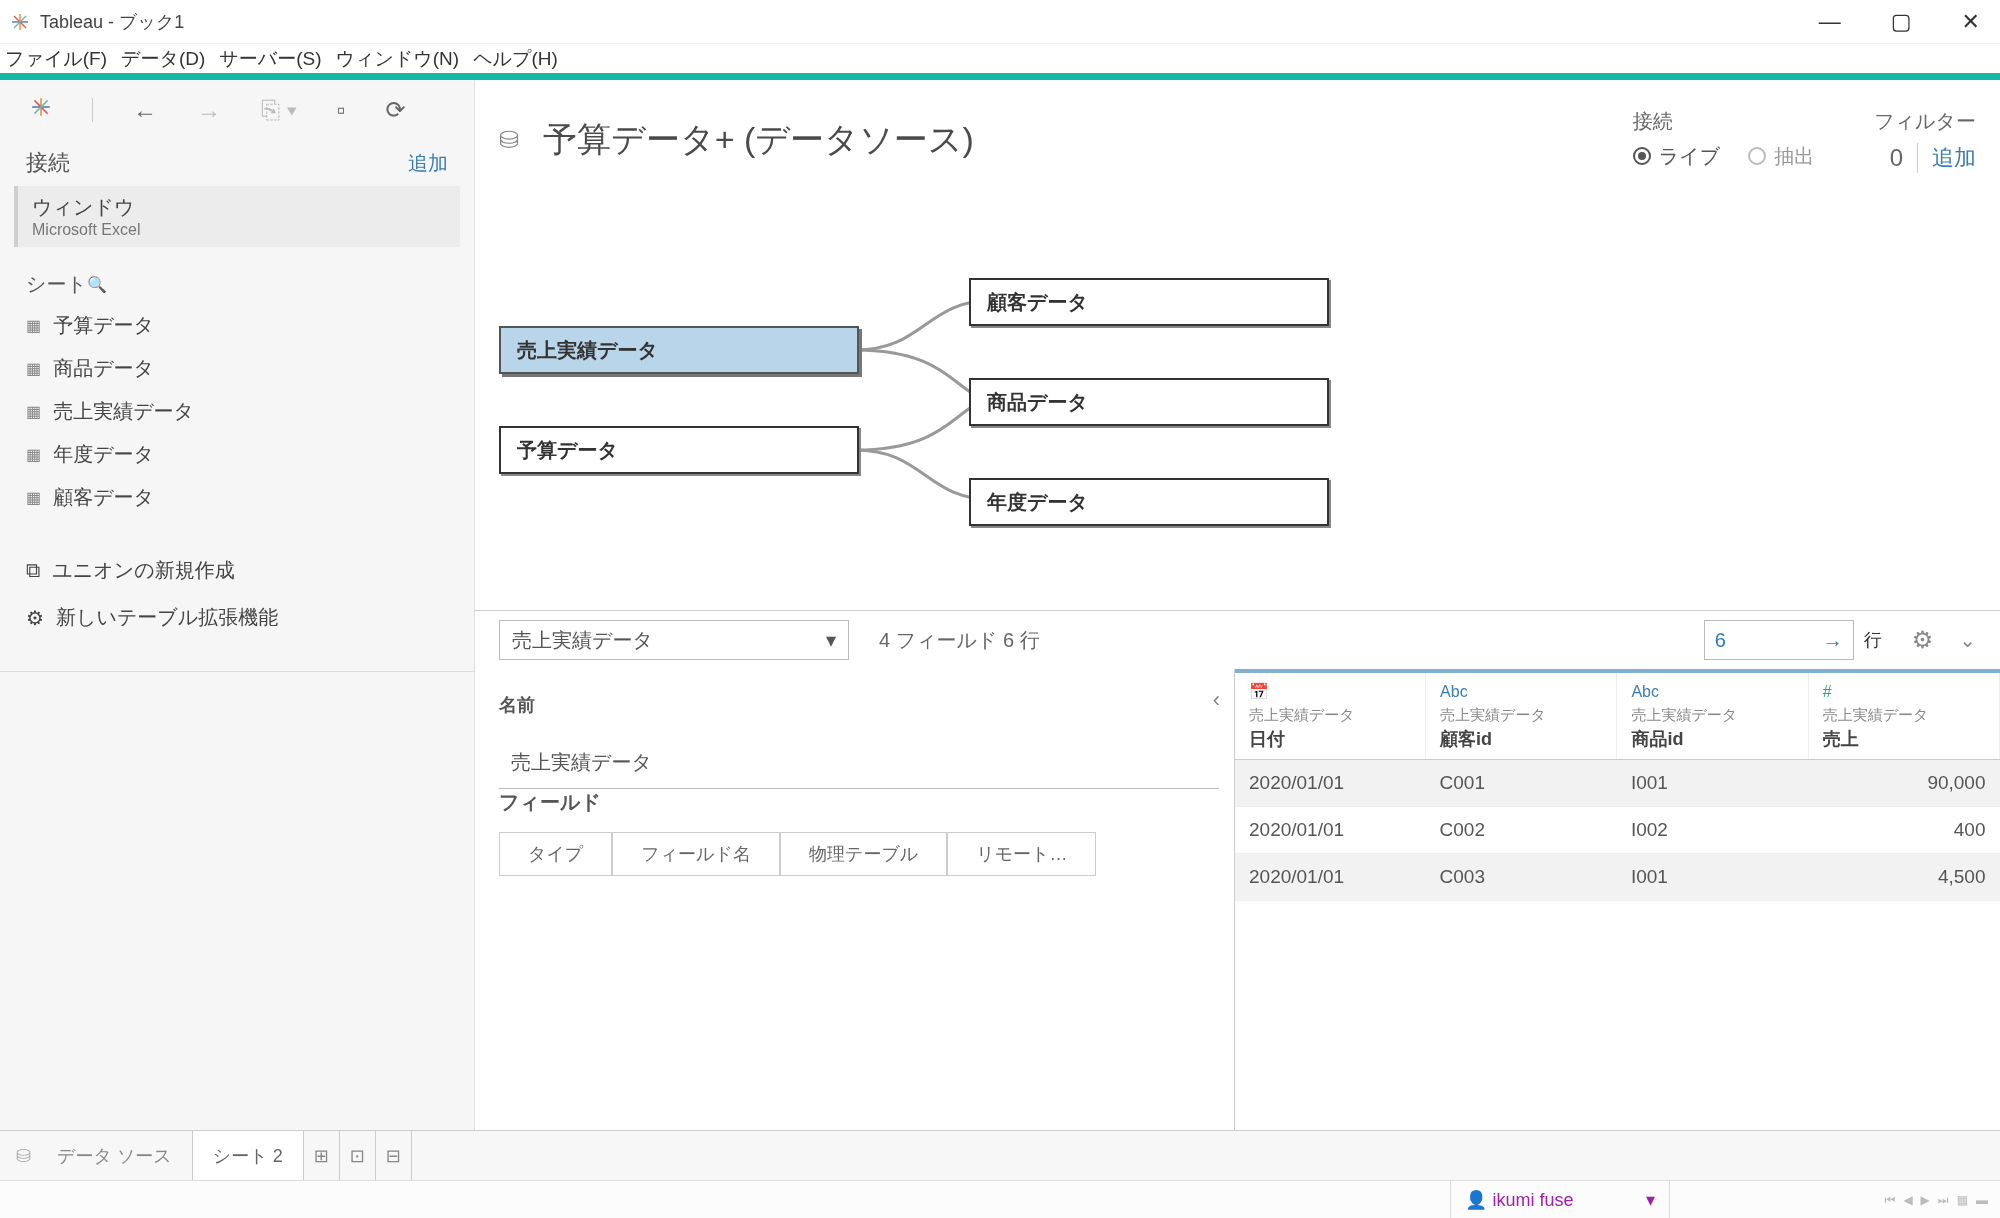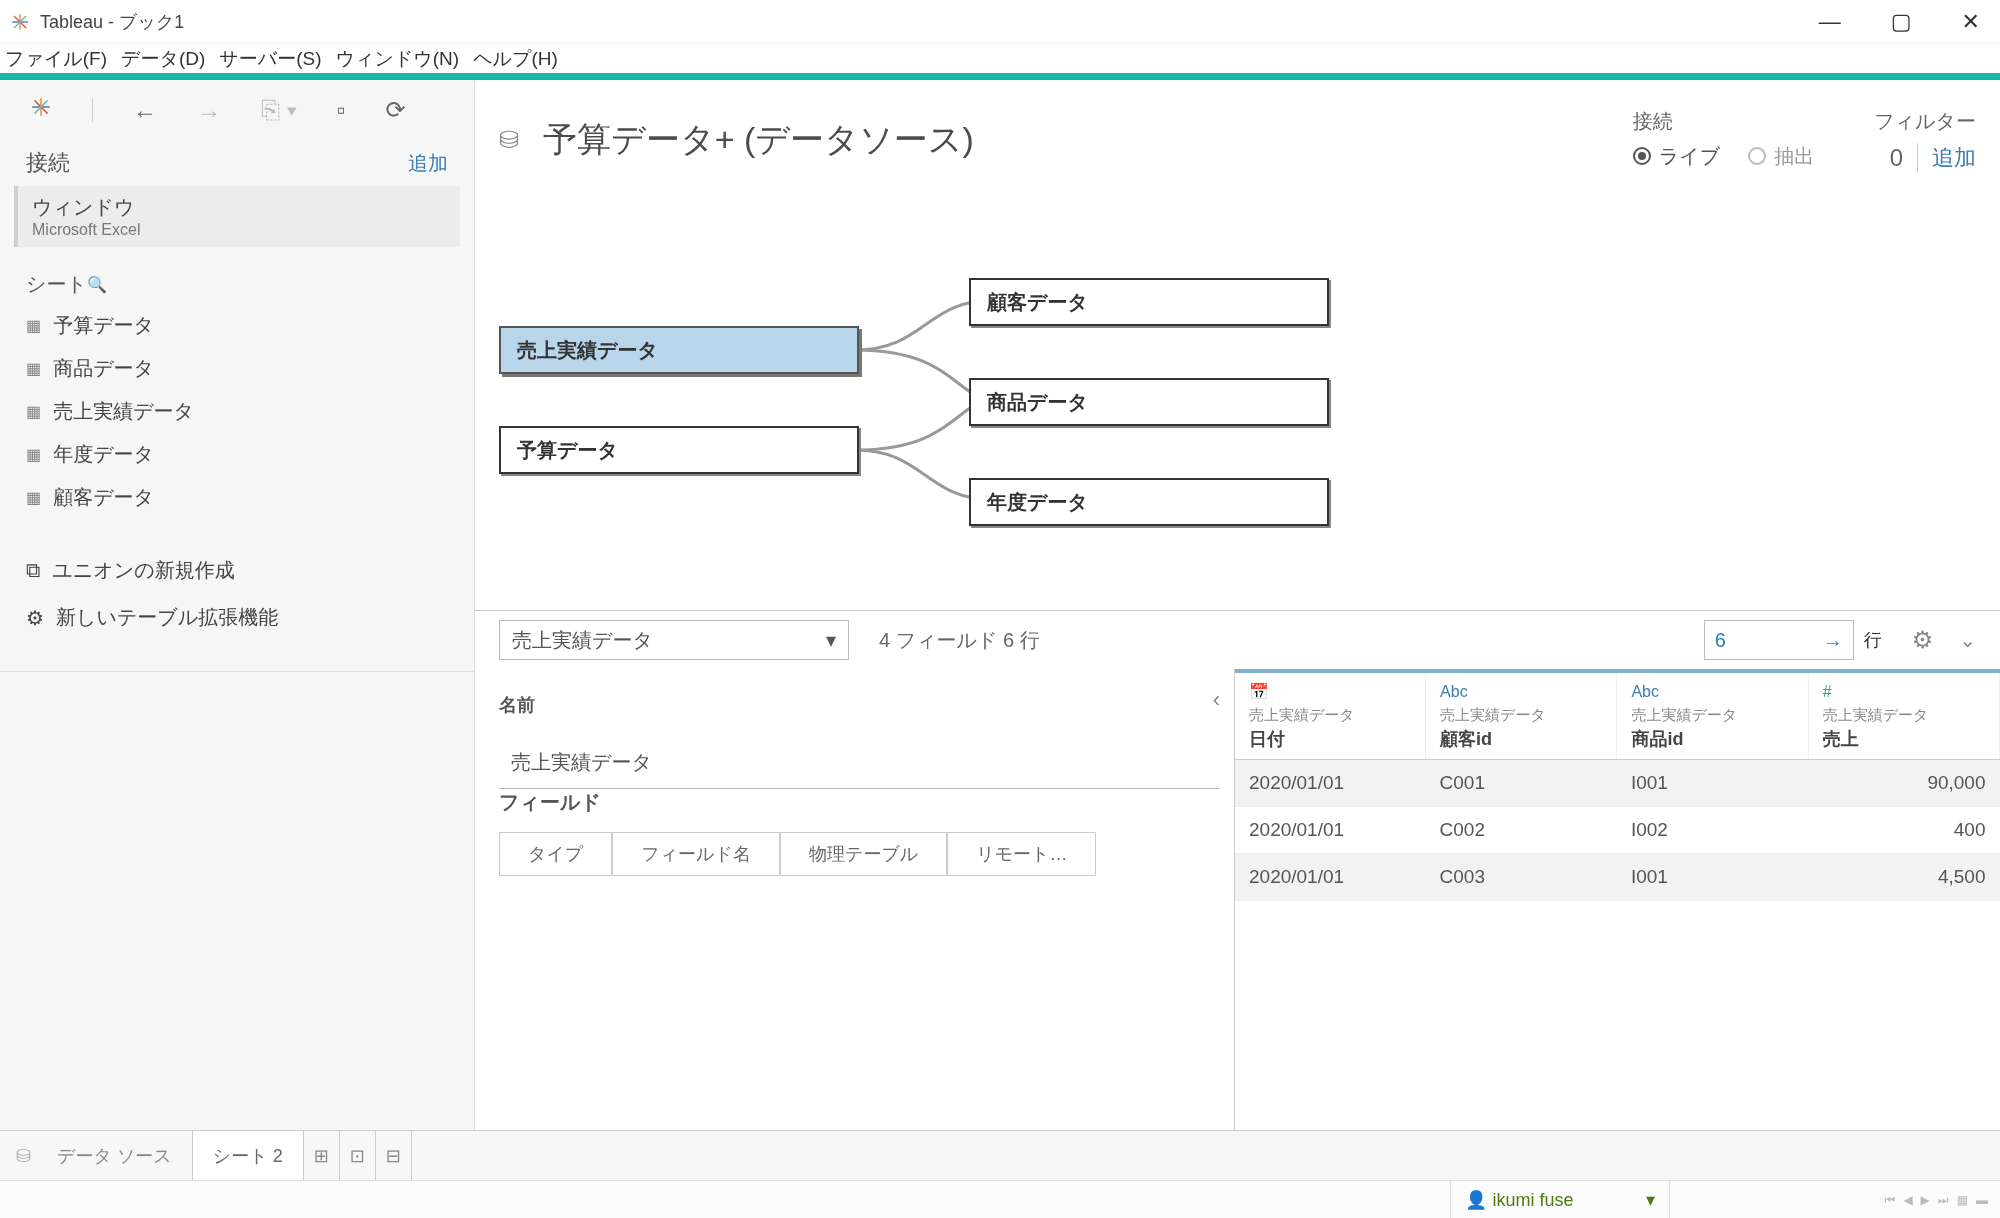--- a/index.html
+++ b/index.html
@@ -102,21 +102,21 @@
 
 
 .tab-strip { height: 50px; border-top: 1px solid #ccc; display: flex; align-items: center; background: #f7f7f7; }
 .tab-strip .tab { height: 100%; display: flex; align-items: center; padding: 0 20px; font-size: 18px; color: #666; border-right: 1px solid #ccc; background: #fff; }
 .tab-strip .tab.secondary { color: #888; background: #f7f7f7; text-align: center; }
 .tab-strip .mini { padding: 0 10px; color: #888; border-right: 1px solid #ccc; height: 100%; display: flex; align-items: center; }
 .tab-strip .ds-icon { color: #aaa; font-size: 18px; padding: 0 6px 0 16px; }
 
 
 .status-bar { height: 38px; border-top: 1px solid #ddd; display: flex; align-items: center; background: #fcfcfc; }
-.status-bar .user-drop { margin-left: 1450px; display: flex; align-items: center; gap: 10px; border-left: 1px solid #ddd; border-right: 1px solid #ddd; height: 100%; padding: 0 14px; font-size: 18px; color: #4d7c0f; width: 220px; justify-content: space-between; }
+.status-bar .user-drop { margin-left: 1450px; display: flex; align-items: center; gap: 10px; border-left: 1px solid #ddd; border-right: 1px solid #ddd; height: 100%; padding: 0 14px; font-size: 18px; color: #a21caf; width: 220px; justify-content: space-between; }
 .status-bar .nav-icons { margin-left: auto; display: flex; gap: 8px; padding-right: 12px; color: #bbb; font-size: 12px; }
 </style>
 </head>
 <body>
 
 <div class="title-bar">
   <span class="logo">
     <svg width="20" height="20" viewBox="0 0 20 20">
         <g stroke-width="1.4">
           <line x1="10" y1="2" x2="10" y2="18" stroke="#f28e2b"></line>

